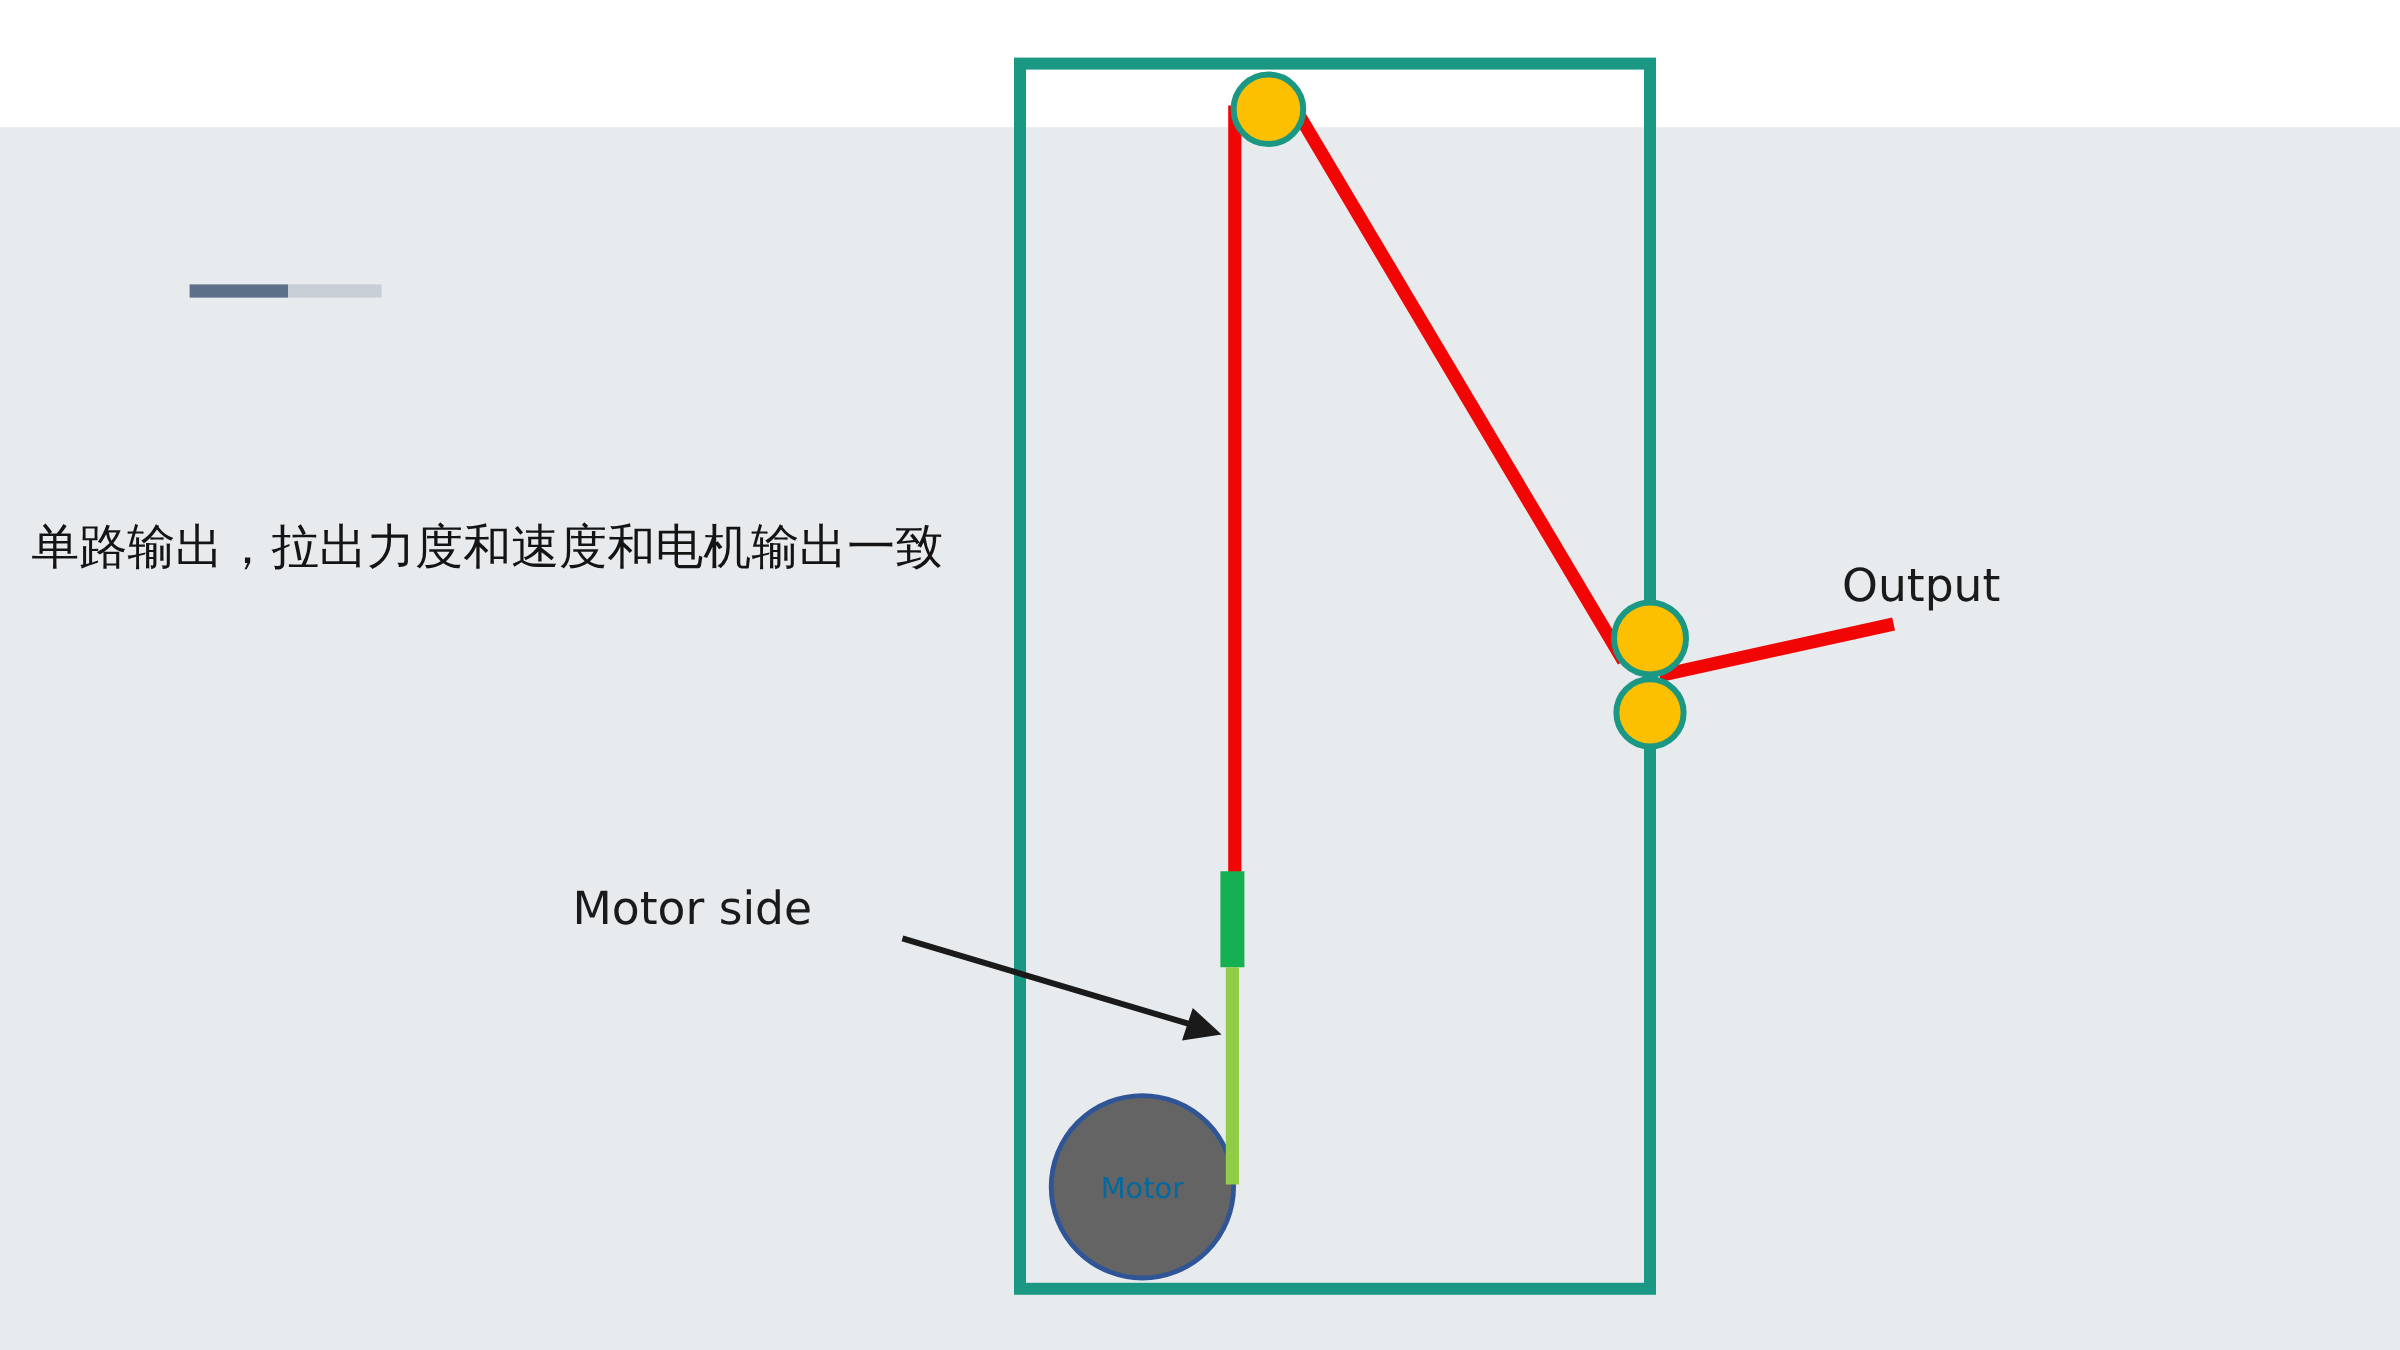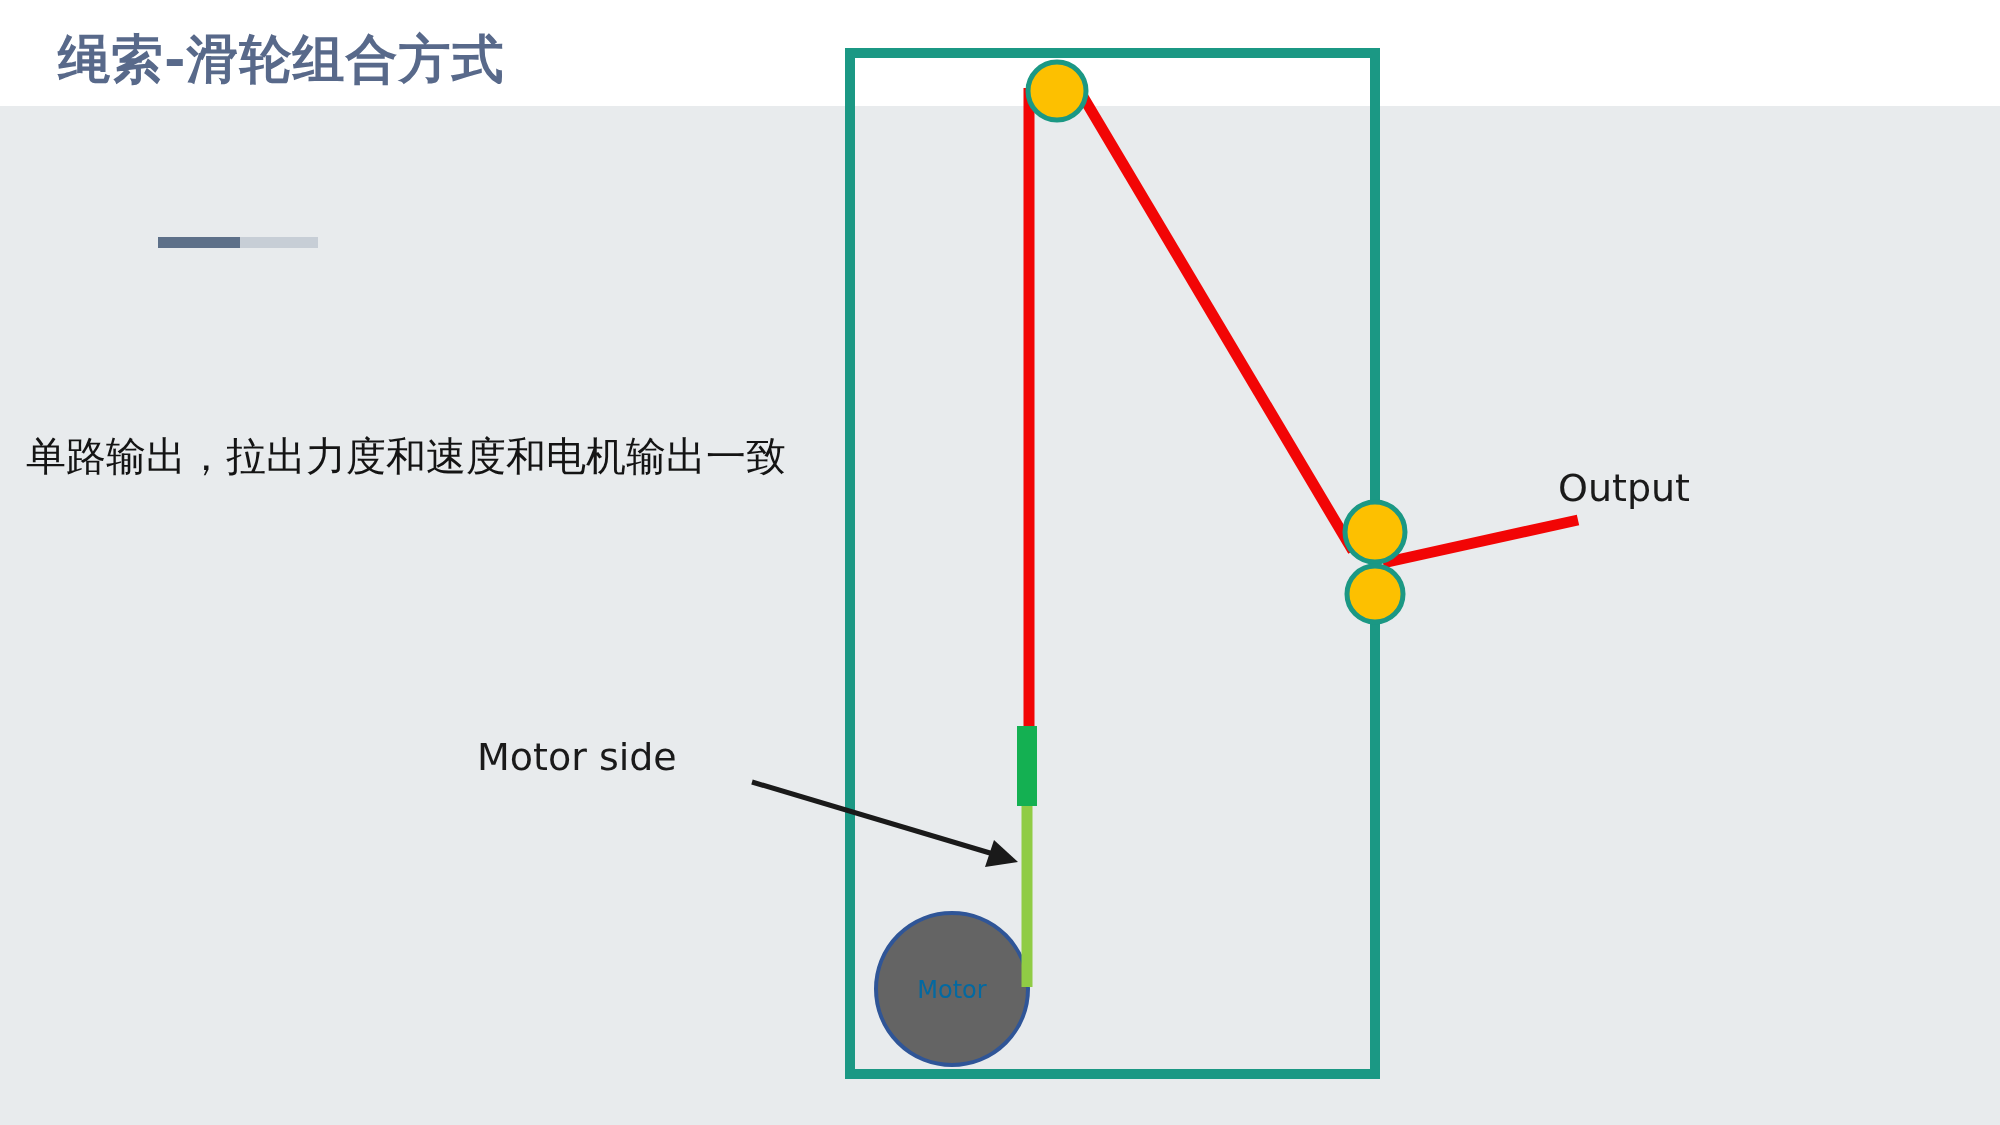--- a/index.html
+++ b/index.html
@@ -41,35 +41,34 @@
   }
   .diagram-svg{
     position:absolute;left:0;top:0;width:2000px;height:1125px;
   }
   .label-motor-side{
     position:absolute;left:477px;top:735px;
     font-size:38px;color:#1a1a1a;white-space:nowrap;
   }
   .label-output{
     position:absolute;left:1535px;top:466px;
-    font-size:38px;color:#1a1a1a;white-space:nowrap;margin-left:23px;
+    font-size:38px;color:#1a1a1a;white-space:nowrap;
   }
   .label-motor{
     position:absolute;left:872px;top:976px;width:160px;
     text-align:center;font-size:24px;color:#0369a1;white-space:nowrap;
   }
 </style>
 </head>
 <body>
 
 <div class="slide">
 
   <div class="top-band"></div>
 
-  <div class="title">绳索-滑轮组合方式</div>
 
   <div class="underline-dark"></div>
   <div class="underline-light"></div>
 
   <div class="description">单路输出，拉出力度和速度和电机输出一致</div>
 
   <svg class="diagram-svg" viewBox="0 0 2000 1125" xmlns="http://www.w3.org/2000/svg">
 
     <rect x="850" y="53" width="525" height="1021" fill="none" stroke-width="10" stroke="#1b9884"></rect>
 

